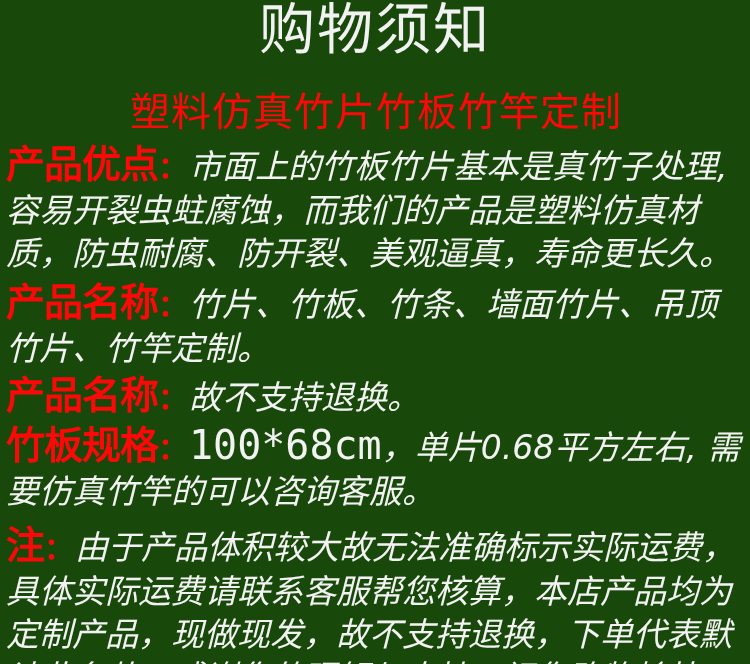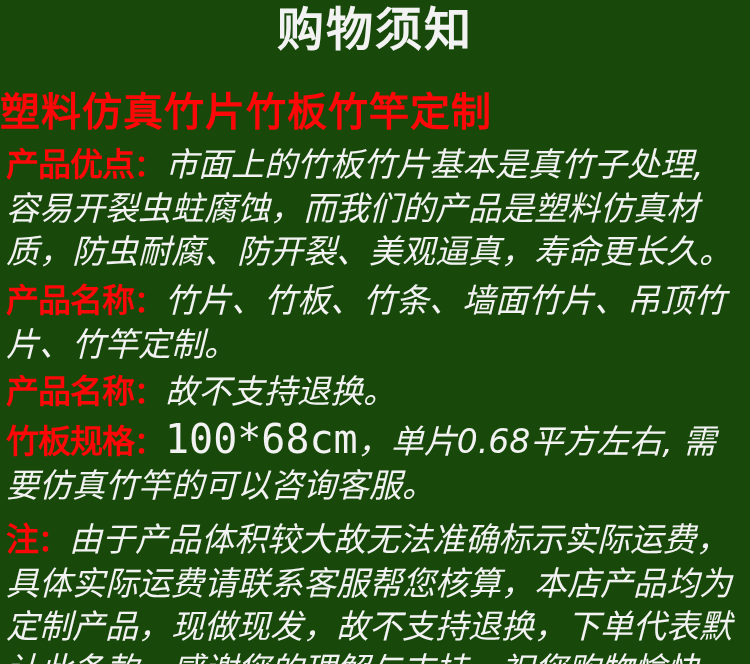--- a/index.html
+++ b/index.html
@@ -25,37 +25,37 @@
   }
 
   
   .title {
     position: absolute;
     left: 0;
     top: 4px;
     width: 750px;
     text-align: center;
     color: #ffffff;
-    font-size: 47px;
+    font-size: 56px;
     line-height: 52px;
     letter-spacing: 2px;
-    font-weight: 700;
+    font-weight: 400;
     white-space: nowrap;
   }
   .subtitle {
     position: absolute;
     left: 0;
     top: 89px;
     width: 622px;
-    text-align: left;
+    text-align: right;
     color: #fc0808;
     font-size: 40px;
     line-height: 46px;
     letter-spacing: 1px;
-    font-weight: 700;
+    font-weight: 400;
     white-space: nowrap;
   }
 
   
   .sections {
     position: absolute;
     left: 6px;
     top: 143px;
     width: 740px;
   }
@@ -63,21 +63,21 @@
     color: #f2f2f2;
     font-size: 33px;
     line-height: 43px;
     text-align: left;
     margin: 0;
     padding: 0;
     word-break: break-all;
   }
   .section .label {
     color: #fc0808;
-    font-size: 33px;
+    font-size: 39px;
     font-weight: 700;
     letter-spacing: -1px;
   }
   .section .colon {
     color: #fc0808;
     font-size: 30px;
     font-weight: 700;
     padding: 0 1px 0 0;
   }
   .section .body {

